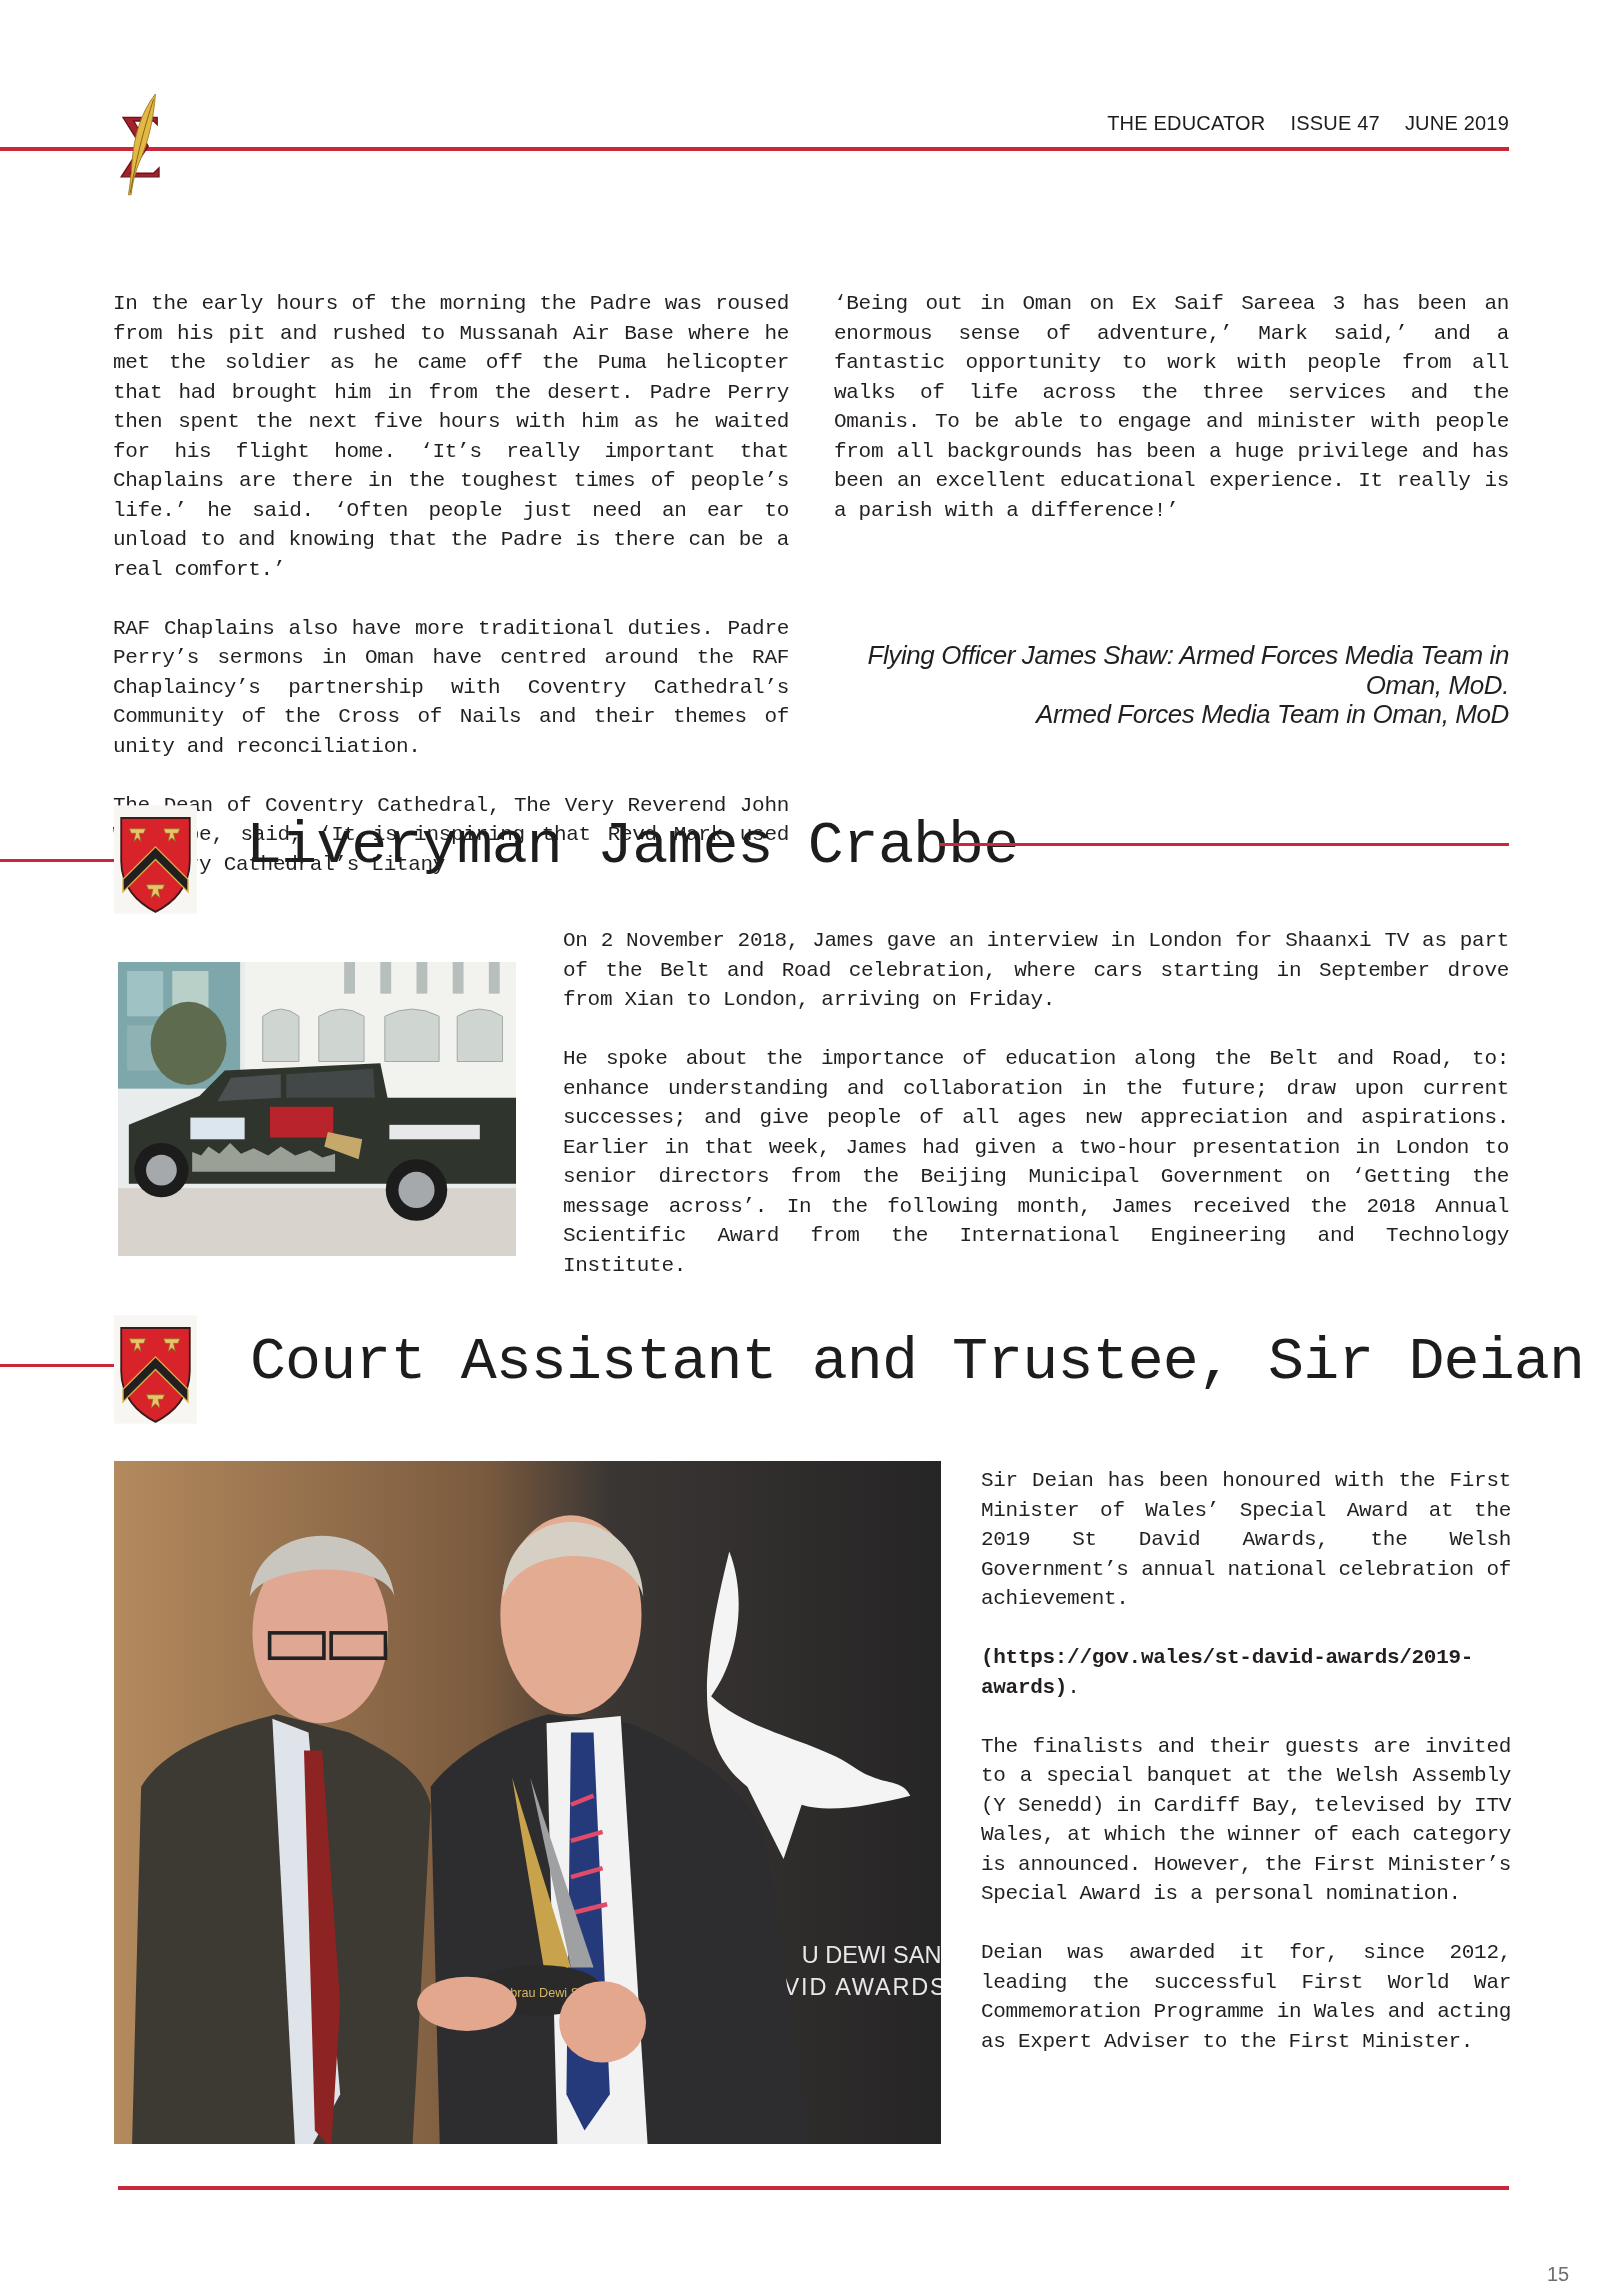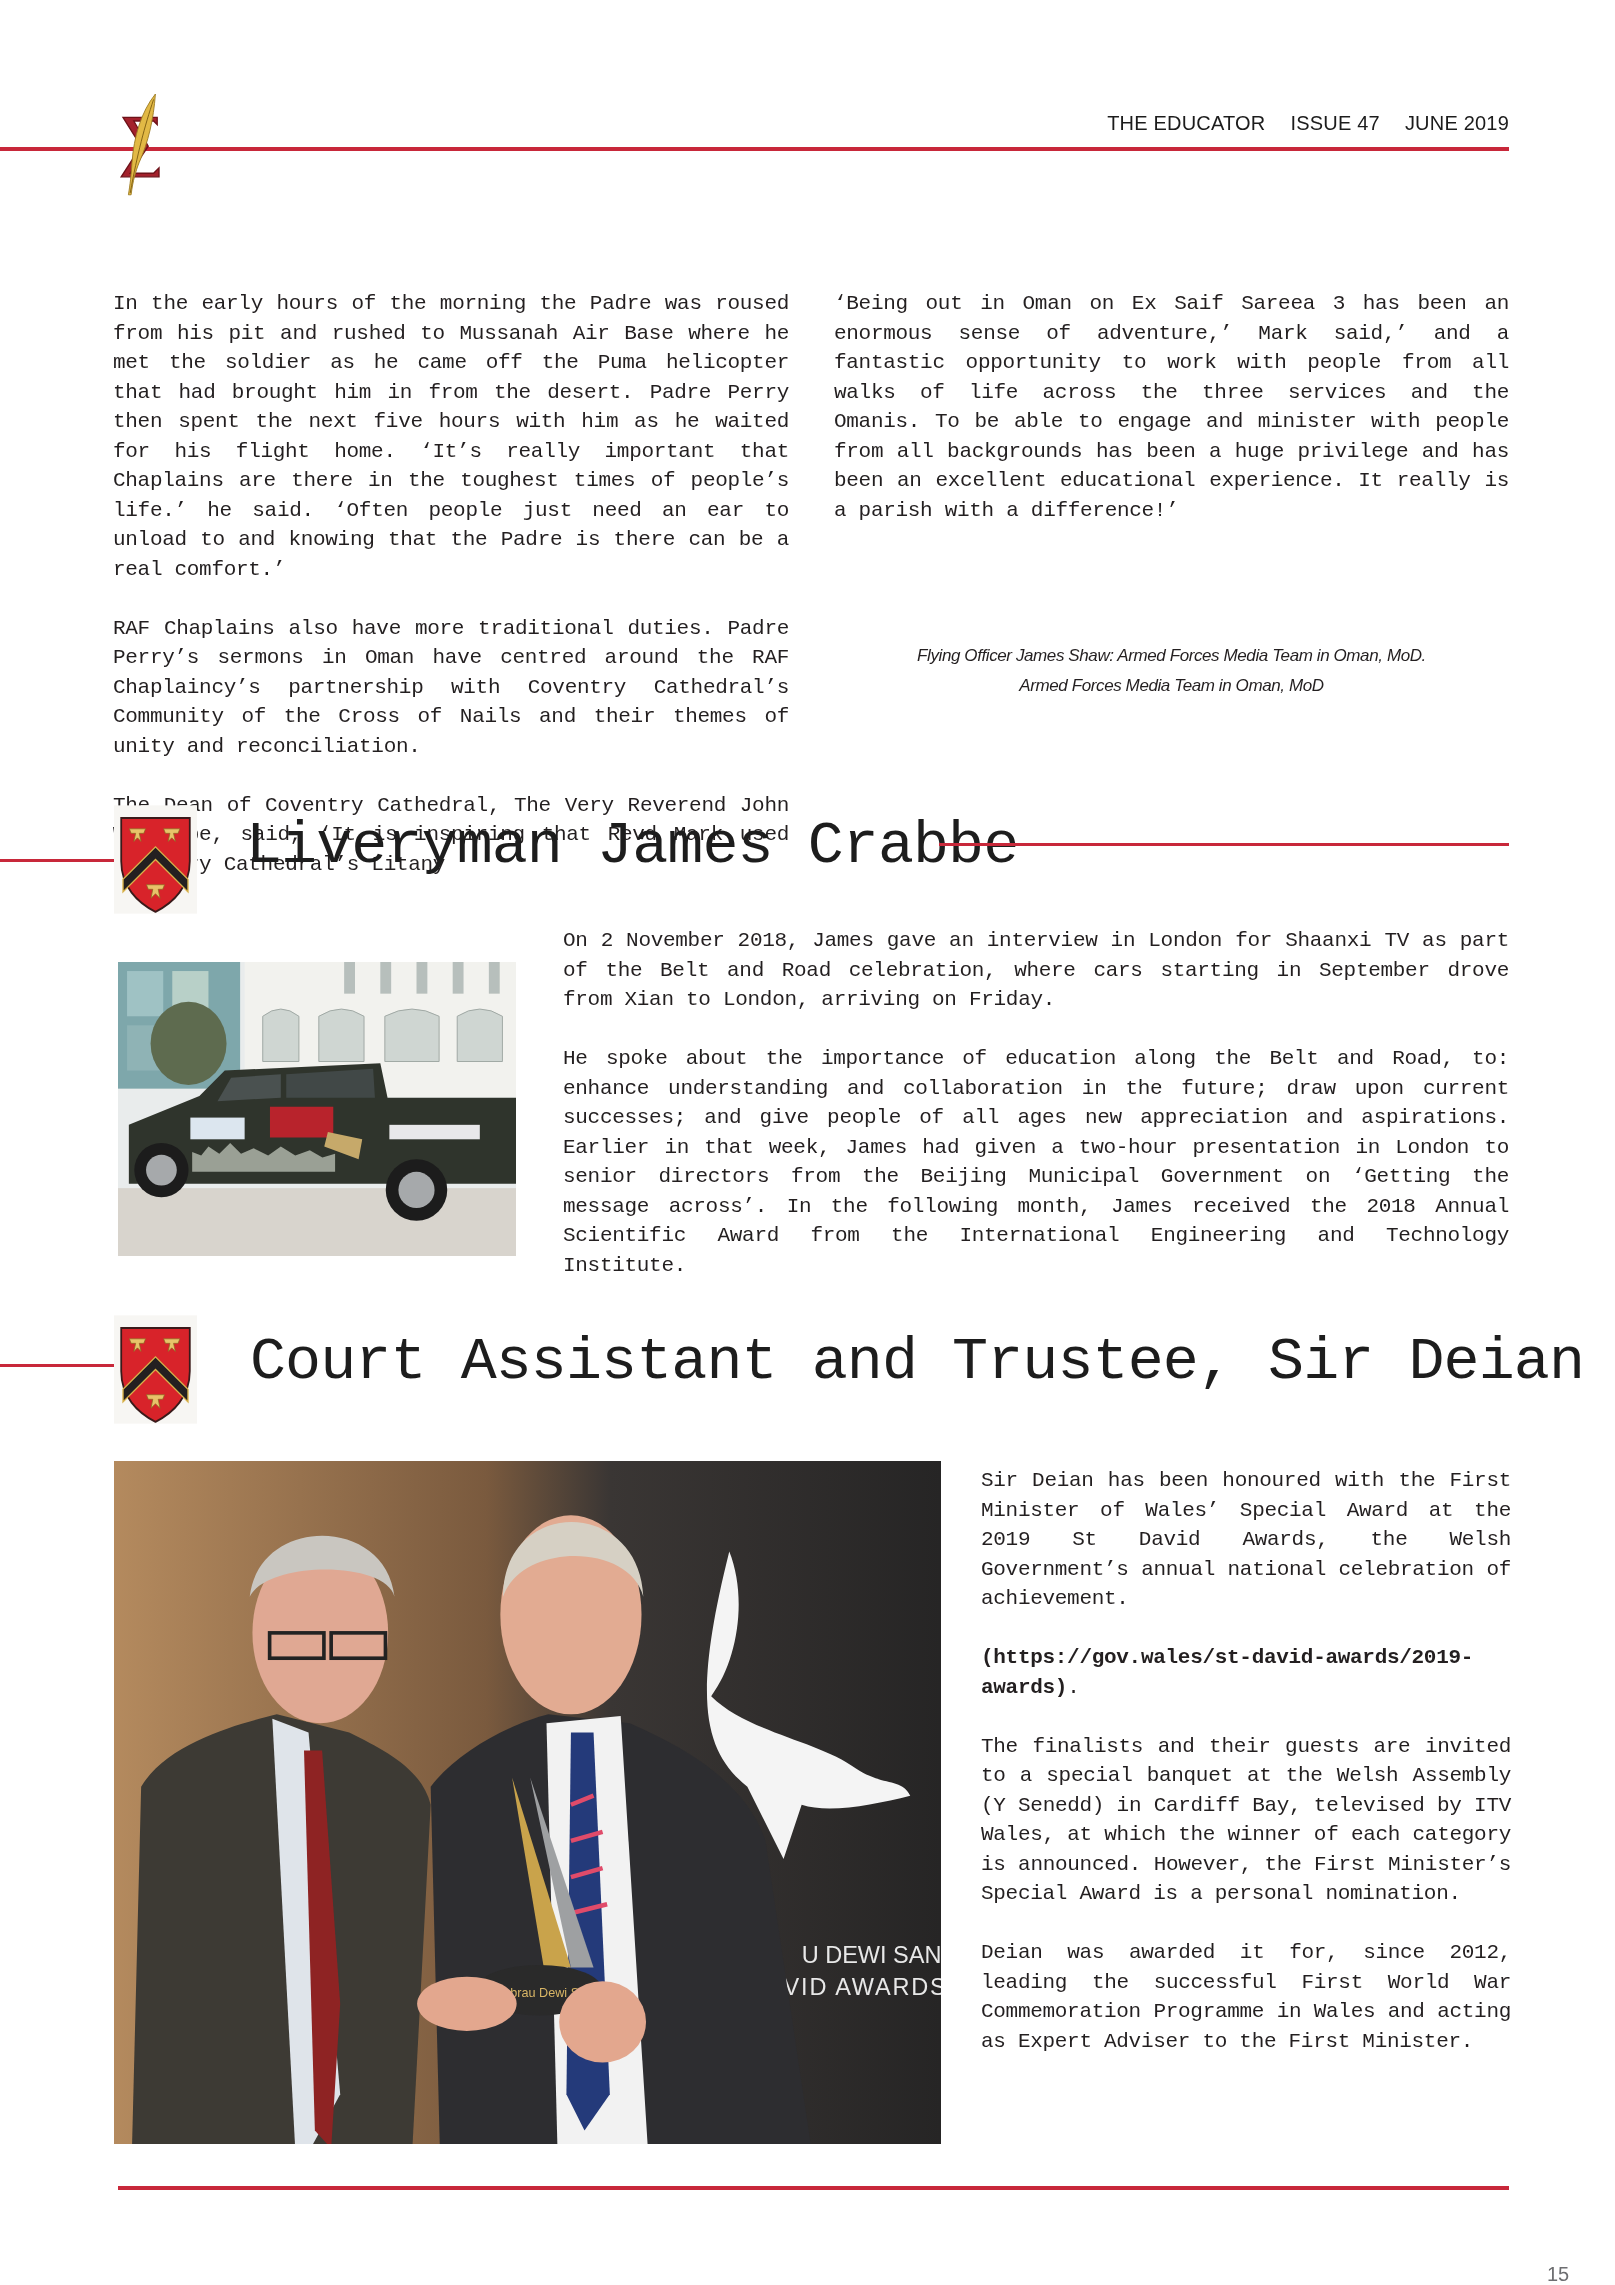--- a/index.html
+++ b/index.html
@@ -11,21 +11,21 @@
   .header-meta { position: absolute; right: 107px; top: 112px; font-size: 20px; letter-spacing: 0.2px; color: #1c1c1c; white-space: nowrap; text-align: right; }
   .header-meta span { margin-left: 25px; }
   .logo { position: absolute; left: 114px; top: 90px; width: 54px; height: 107px; }
 
   
   .col { position: absolute; font-size: 21px; line-height: 29.5px; text-align: justify; color: #231f20; font-family: Liberation Mono, monospace; letter-spacing: -0.3px; }
   .col p { margin-bottom: 29.5px; }
   .col p:last-child { margin-bottom: 0; }
   .col1 { left: 113px; top: 289px; width: 676px; }
   .col2 { left: 834px; top: 289px; width: 675px; }
-  .credits { position: absolute; left: 834px; top: 641px; width: 675px; font-style: italic; text-align: center; font-size: 17px; line-height: 29.5px; letter-spacing: -0.4px; color: #231f20; }
+  .credits { position: absolute; left: 834px; top: 641px; width: 675px; font-style: italic; text-align: right; font-size: 26px; line-height: 29.5px; letter-spacing: -0.4px; color: #231f20; }
 
   
   .crest { position: absolute; width: 83px; height: 109px; }
   .section-title { position: absolute; font-size: 60px; font-weight: normal; color: #1d1d1d; white-space: nowrap; letter-spacing: -0.9px; font-family: Liberation Mono, monospace; text-align: right; }
   .rule { position: absolute; height: 2.7px; background: #c8283a; }
 
   
   .photo { position: absolute; overflow: hidden; }
   .photo svg { display: block; width: 100%; height: 100%; }
 

